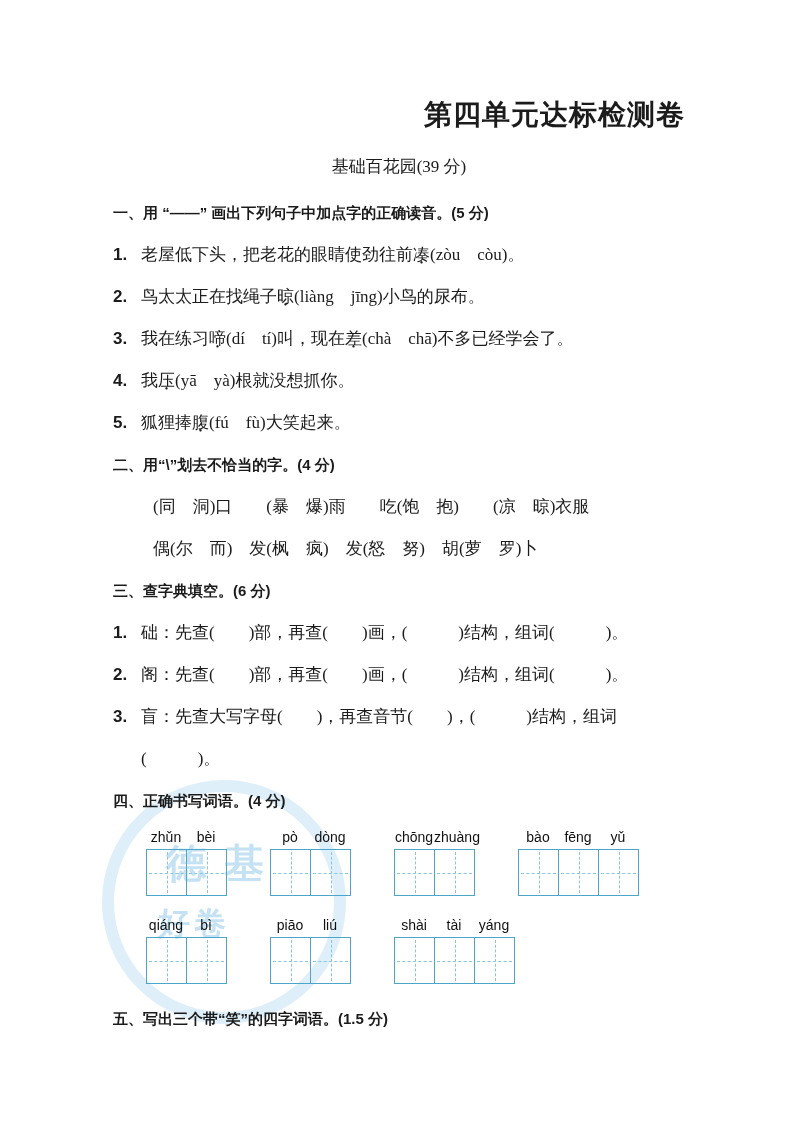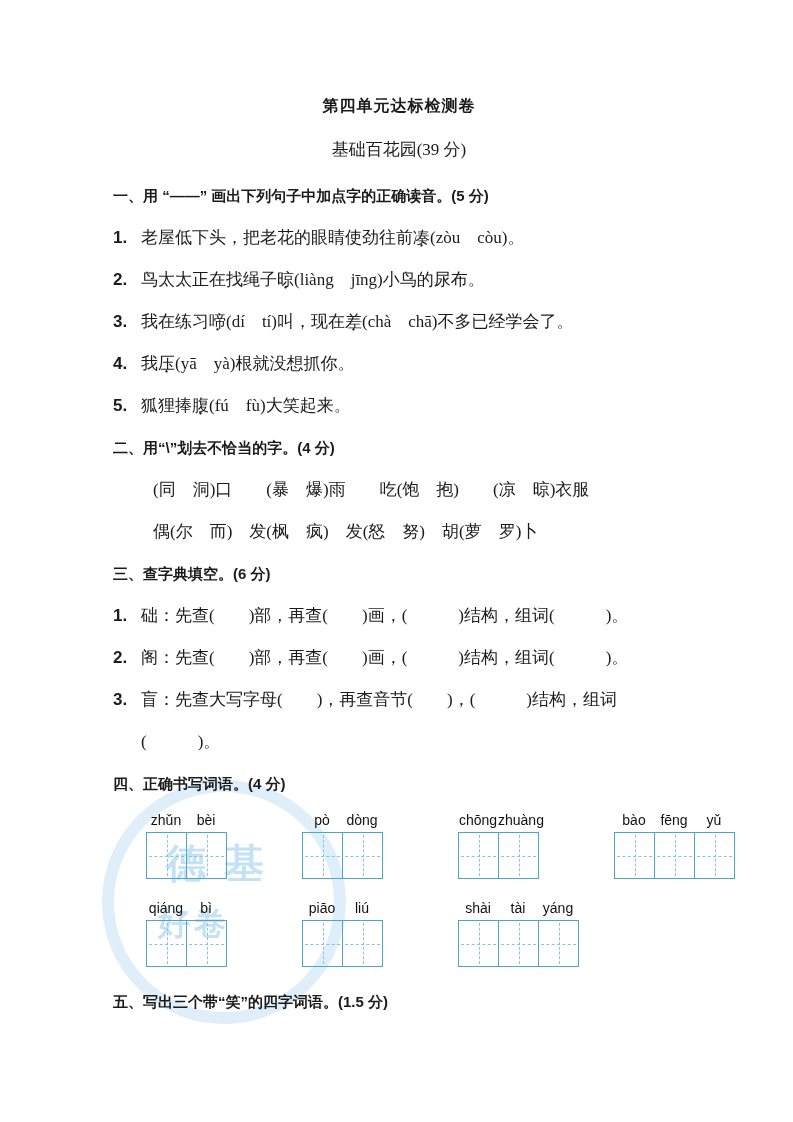--- a/index.html
+++ b/index.html
@@ -5,23 +5,23 @@
   html, body { margin: 0; padding: 0; background: #ffffff; }
   .page {
     width: 793px; height: 1122px; background: #ffffff; position: relative;
     overflow: hidden; color: #1b1b1b;
     font-family: "Liberation Serif", "DejaVu Serif", serif;
     font-size: 17px;
   }
   .content { position: relative; z-index: 1; padding: 96px 108px 0 113px; }
 
   .title {
-    text-align: center; margin: 0 0 21px 0;
+    text-align: right; margin: 0 0 21px 0;
     font-family: "Liberation Sans", "DejaVu Sans", sans-serif;
-    font-size: 16px; font-weight: 700; letter-spacing: 1px;
+    font-size: 28px; font-weight: 700; letter-spacing: 1px;
   }
   .subtitle { text-align: center; font-size: 17px; margin-bottom: 21px; }
 
   .heading {
     font-family: "Liberation Sans", "DejaVu Sans", sans-serif;
     font-weight: 700; font-size: 15px; line-height: 28px; margin-bottom: 14px;
   }
   .line { display: flex; line-height: 28px; margin-bottom: 14px; }
   .num {
     flex: none; width: 28px;
@@ -32,21 +32,21 @@
 
   
   .dotd { position: relative; }
   .dotd::after {
     content: "\2022"; position: absolute; left: 50%; transform: translateX(-50%);
     bottom: -0.42em; font-size: 10px; line-height: 1; color: #1b1b1b;
   }
 
   
   #writing-grids { margin-left: 33px; margin-top: 2px; }
-  .wgrid-row { display: flex; gap: 75px; margin-bottom: 21px; }
+  .wgrid-row { display: flex; gap: 43px; margin-bottom: 21px; }
   .pinyin-row {
     display: flex; margin-bottom: 3px; height: 17px;
     font-family: "Liberation Sans", "DejaVu Sans", sans-serif;
     font-size: 14px; color: #111;
   }
   .pinyin-row span { width: 40px; text-align: center; white-space: nowrap; }
   .gbox { display: flex; border: 1.5px solid #4aa6cb; width: max-content; background: transparent; }
   .cell { width: 39px; height: 45px; position: relative; }
   .cell + .cell { border-left: 1.5px solid #4aa6cb; }
   .cell::before {

